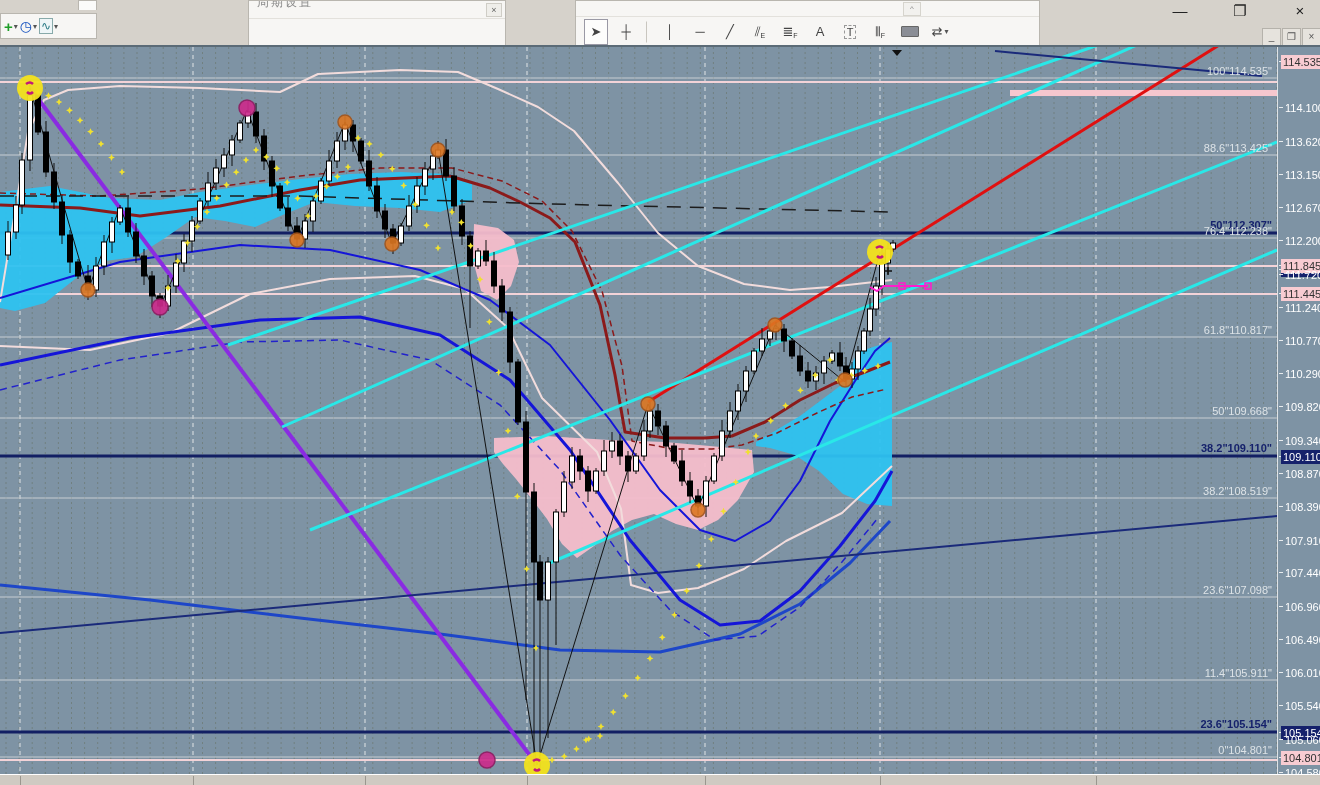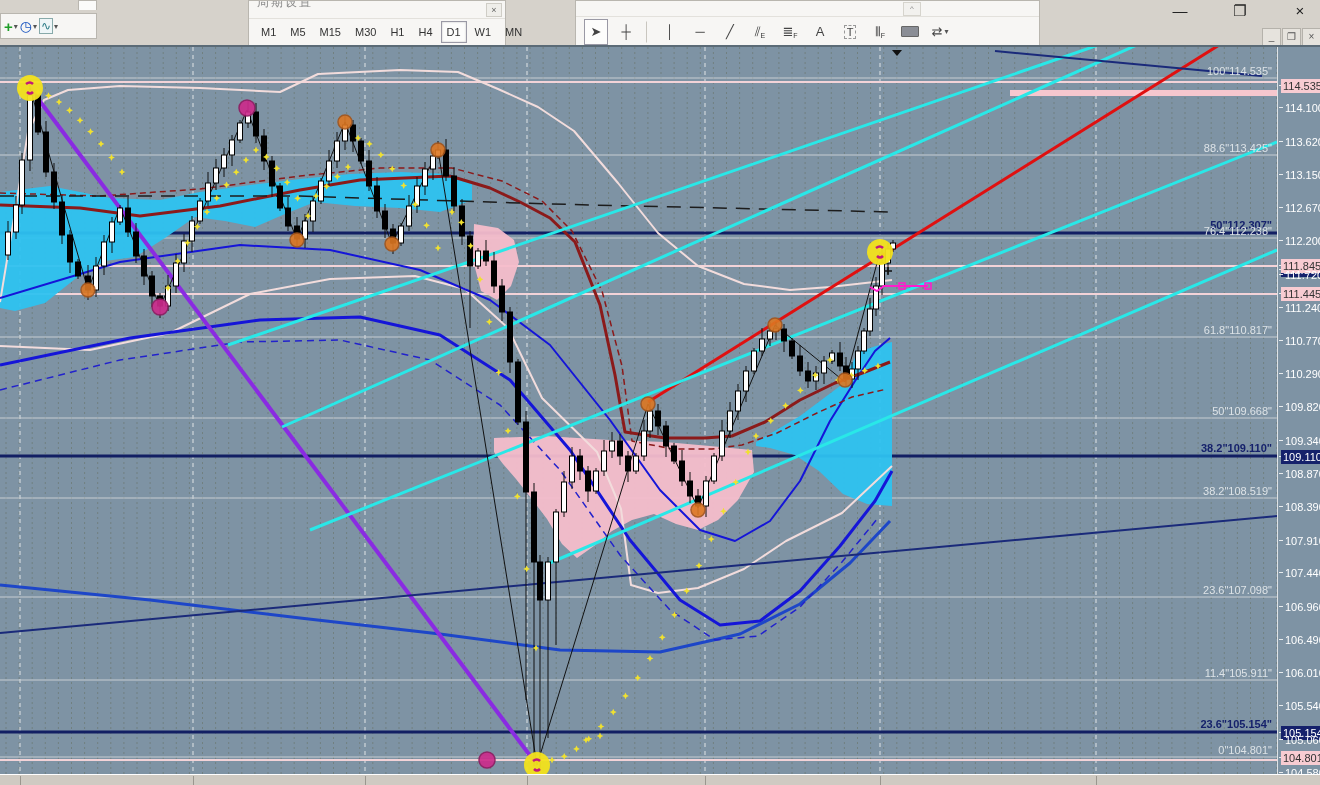--- a/index.html
+++ b/index.html
@@ -70,31 +70,20 @@
           <span class="car">▾</span>
         </div>
       </div>
   <div id="left-tab"></div>
 
   <div id="tf-panel" class="panel">
     <div id="tf-title">
           <span>周期设置</span>
         </div>
     <div class="mini-close">×</div>
-    <div id="tf-btns">
-          <span class="tfb">M1</span>
-          <span class="tfb">M5</span>
-          <span class="tfb">M15</span>
-          <span class="tfb">M30</span>
-          <span class="tfb">H1</span>
-          <span class="tfb">H4</span>
-          <span class="tfb active">D1</span>
-          <span class="tfb">W1</span>
-          <span class="tfb">MN</span>
-        </div>
   </div>
 
   <div id="draw-panel" class="panel">
     <div id="draw-title"></div>
     <div id="draw-collapse">^</div>
     <div id="draw-btns">
           <span class="dtool active">
             <span>➤</span>
           </span>
           <span class="dtool">
@@ -636,21 +625,21 @@
         <text x="1272" y="188" text-anchor="end" font-size="11" fill="#dde3e7">76.4"112.238"</text>
         <text x="1272" y="287" text-anchor="end" font-size="11" fill="#dde3e7">61.8"110.817"</text>
         <text x="1272" y="368" text-anchor="end" font-size="11" fill="#dde3e7">50"109.668"</text>
         <text x="1272" y="448" text-anchor="end" font-size="11" fill="#dde3e7">38.2"108.519"</text>
         <text x="1272" y="547" text-anchor="end" font-size="11" fill="#dde3e7">23.6"107.098"</text>
         <text x="1272" y="630" text-anchor="end" font-size="11" fill="#dde3e7">11.4"105.911"</text>
         <text x="1272" y="707" text-anchor="end" font-size="11" fill="#dde3e7">0"104.801"</text>
       </svg>
 </div>
 <div id="axis">
-      <div class="tick pink" style="top: 32px; text-align: center;">
+      <div class="tick pink" style="top: 8px; text-align: center;">
         <i class="tl"></i>
         <span>114.535</span>
       </div>
       <div class="tick " style="top: 54.3717px;">
         <i class="tl"></i>
         <span>114.100</span>
       </div>
       <div class="tick " style="top: 87.8853px;">
         <i class="tl"></i>
         <span>113.620</span>

